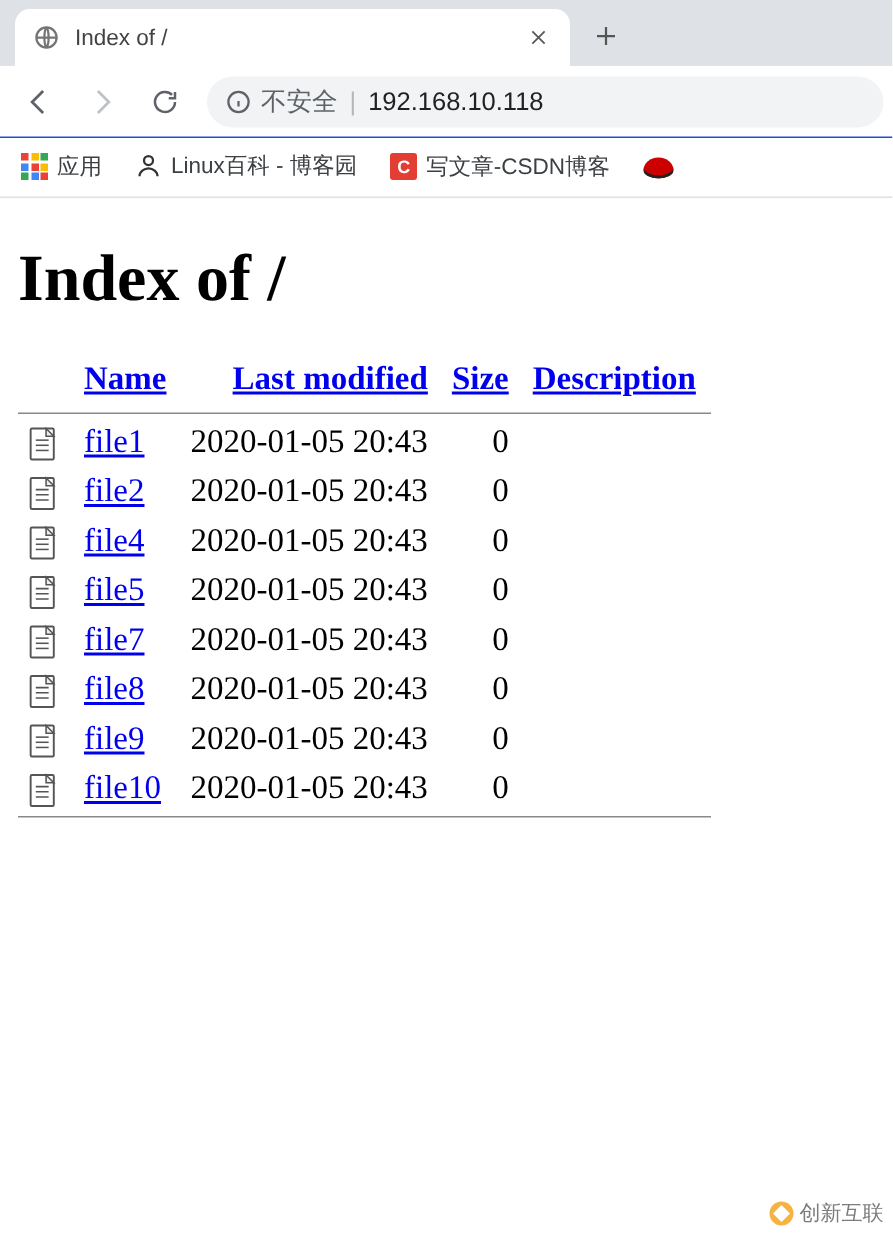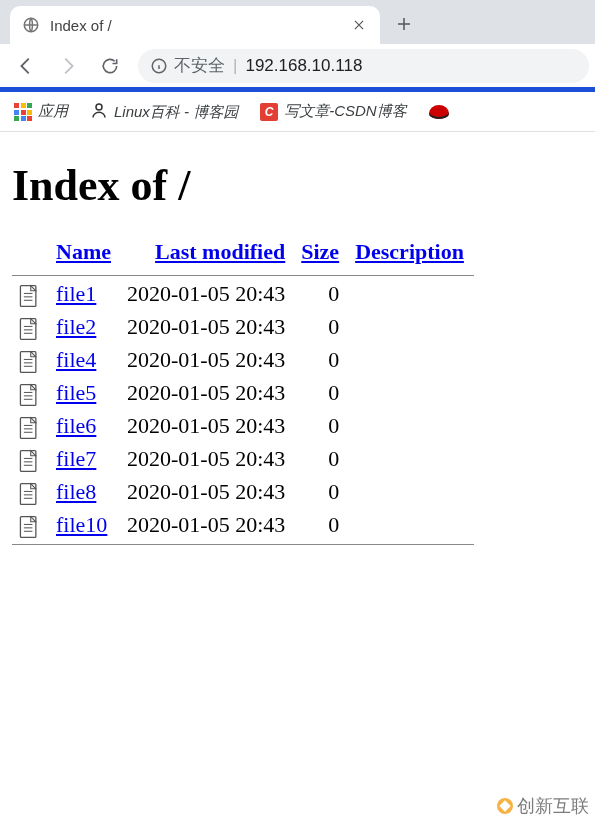--- a/index.html
+++ b/index.html
@@ -41,21 +41,21 @@
   .tab .close { width: 18px; height: 18px; display: flex; align-items:center; justify-content:center; color:#555; font-size:16px; }
   .newtab {
     width: 32px; height: 32px; display:flex; align-items:center; justify-content:center;
     color:#555; font-size:24px; margin-left:8px; margin-bottom:4px;
     border-radius: 50%;
   }
 
   .toolbar {
     height: 48px;
     background: #fff;
-    border-bottom: 5px solid #1d4ed8;
+    border-bottom: 1px solid #1d4ed8;
     display: flex;
     align-items: center;
     padding: 0 6px;
     gap: 2px;
   }
   .navbtn {
     width: 40px; height: 40px;
     display:flex; align-items:center; justify-content:center;
     color:#5f6368; border-radius:50%;
   }
@@ -81,21 +81,21 @@
     height: 40px;
     background:#fff;
     border-bottom:1px solid #e0e0e0;
     display:flex;
     align-items:center;
     padding:0 10px;
     gap:14px;
     font-size:15px;
     color:#3c4043;
   }
-  .bm-item { display:flex; align-items:flex-end; gap:6px; padding:4px 4px; border-radius:4px;font-style:italic; }
+  .bm-item { display:flex; align-items:flex-start; gap:6px; padding:4px 4px; border-radius:4px; }
   .apps-icon {
     width:18px; height:18px;
     display:grid; grid-template-columns:repeat(3,5px); grid-template-rows:repeat(3,5px); gap:1.5px;
   }
   .apps-icon span { background:#ea4335; }
   .apps-icon span:nth-child(2){background:#fbbc04;}
   .apps-icon span:nth-child(3){background:#34a853;}
   .apps-icon span:nth-child(4){background:#4285f4;}
   .apps-icon span:nth-child(5){background:#ea4335;}
   .apps-icon span:nth-child(6){background:#fbbc04;}
@@ -134,21 +134,21 @@
   table.listing tr.sep td { padding:0; }
   table.listing tr.sep hr { border:none; border-top:1px solid #888; margin:2px 0; }
   table.listing td { padding: 3px 10px 3px 6px; white-space:nowrap;margin-top:48px; }
   .file-icon {
     width:22px; height:24px; display:inline-block; vertical-align:middle;
   }
 
   
   .watermark {
     position:absolute; right:6px; bottom:8px;
-    font-size:18px; color:#666; display:flex; align-items:center; gap:4px;
+    font-size:14px; color:#666; display:flex; align-items:center; gap:4px;
     opacity:0.85;
   }
   .wm-dot { width:16px; height:16px; border-radius:50%; background:#f5a623; position:relative; }
   .wm-dot:before { content:""; position:absolute; width:8px; height:8px; background:#fff; transform:rotate(45deg); top:4px; left:4px;}
 </style>
 </head>
 <body>
 
 <div class="tabbar">
   <div class="tab">
@@ -312,49 +312,49 @@
         </tr>
         <tr>
     <td><span class="file-icon">
 <svg viewBox="0 0 24 28" width="22" height="24">
   <rect x="2" y="2" width="18" height="24" rx="1" fill="#fff" stroke="#555" stroke-width="1.5"></rect>
   <path d="M14 2 L20 8 L14 8 Z" fill="#eee" stroke="#555" stroke-width="1.2"></path>
   <line x1="6" y1="11" x2="16" y2="11" stroke="#555" stroke-width="1.2"></line>
   <line x1="6" y1="15" x2="16" y2="15" stroke="#555" stroke-width="1.2"></line>
   <line x1="6" y1="19" x2="16" y2="19" stroke="#555" stroke-width="1.2"></line>
 </svg></span></td>
-    <td><a href="#">file6</a></td>
-    <td>2020-01-05 20:43</td>
-    <td style="text-align:right">0</td>
-    <td></td>
-        </tr>
-        <tr>
-    <td><span class="file-icon">
-<svg viewBox="0 0 24 28" width="22" height="24">
-  <rect x="2" y="2" width="18" height="24" rx="1" fill="#fff" stroke="#555" stroke-width="1.5"></rect>
-  <path d="M14 2 L20 8 L14 8 Z" fill="#eee" stroke="#555" stroke-width="1.2"></path>
-  <line x1="6" y1="11" x2="16" y2="11" stroke="#555" stroke-width="1.2"></line>
-  <line x1="6" y1="15" x2="16" y2="15" stroke="#555" stroke-width="1.2"></line>
-  <line x1="6" y1="19" x2="16" y2="19" stroke="#555" stroke-width="1.2"></line>
-</svg></span></td>
     <td><a href="#">file7</a></td>
     <td>2020-01-05 20:43</td>
     <td style="text-align:right">0</td>
     <td></td>
         </tr>
         <tr>
     <td><span class="file-icon">
 <svg viewBox="0 0 24 28" width="22" height="24">
   <rect x="2" y="2" width="18" height="24" rx="1" fill="#fff" stroke="#555" stroke-width="1.5"></rect>
   <path d="M14 2 L20 8 L14 8 Z" fill="#eee" stroke="#555" stroke-width="1.2"></path>
   <line x1="6" y1="11" x2="16" y2="11" stroke="#555" stroke-width="1.2"></line>
   <line x1="6" y1="15" x2="16" y2="15" stroke="#555" stroke-width="1.2"></line>
   <line x1="6" y1="19" x2="16" y2="19" stroke="#555" stroke-width="1.2"></line>
 </svg></span></td>
     <td><a href="#">file8</a></td>
+    <td>2020-01-05 20:43</td>
+    <td style="text-align:right">0</td>
+    <td></td>
+        </tr>
+        <tr>
+    <td><span class="file-icon">
+<svg viewBox="0 0 24 28" width="22" height="24">
+  <rect x="2" y="2" width="18" height="24" rx="1" fill="#fff" stroke="#555" stroke-width="1.5"></rect>
+  <path d="M14 2 L20 8 L14 8 Z" fill="#eee" stroke="#555" stroke-width="1.2"></path>
+  <line x1="6" y1="11" x2="16" y2="11" stroke="#555" stroke-width="1.2"></line>
+  <line x1="6" y1="15" x2="16" y2="15" stroke="#555" stroke-width="1.2"></line>
+  <line x1="6" y1="19" x2="16" y2="19" stroke="#555" stroke-width="1.2"></line>
+</svg></span></td>
+    <td><a href="#">file9</a></td>
     <td>2020-01-05 20:43</td>
     <td style="text-align:right">0</td>
     <td></td>
         </tr>
         <tr>
     <td><span class="file-icon">
 <svg viewBox="0 0 24 28" width="22" height="24">
   <rect x="2" y="2" width="18" height="24" rx="1" fill="#fff" stroke="#555" stroke-width="1.5"></rect>
   <path d="M14 2 L20 8 L14 8 Z" fill="#eee" stroke="#555" stroke-width="1.2"></path>
   <line x1="6" y1="11" x2="16" y2="11" stroke="#555" stroke-width="1.2"></line>

